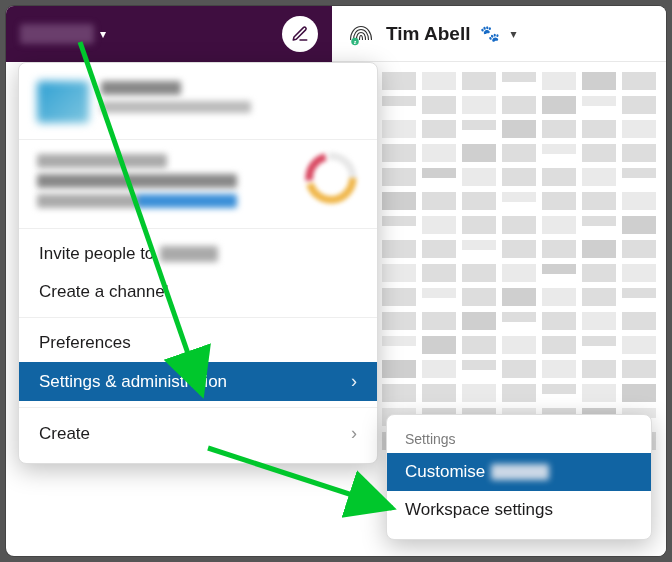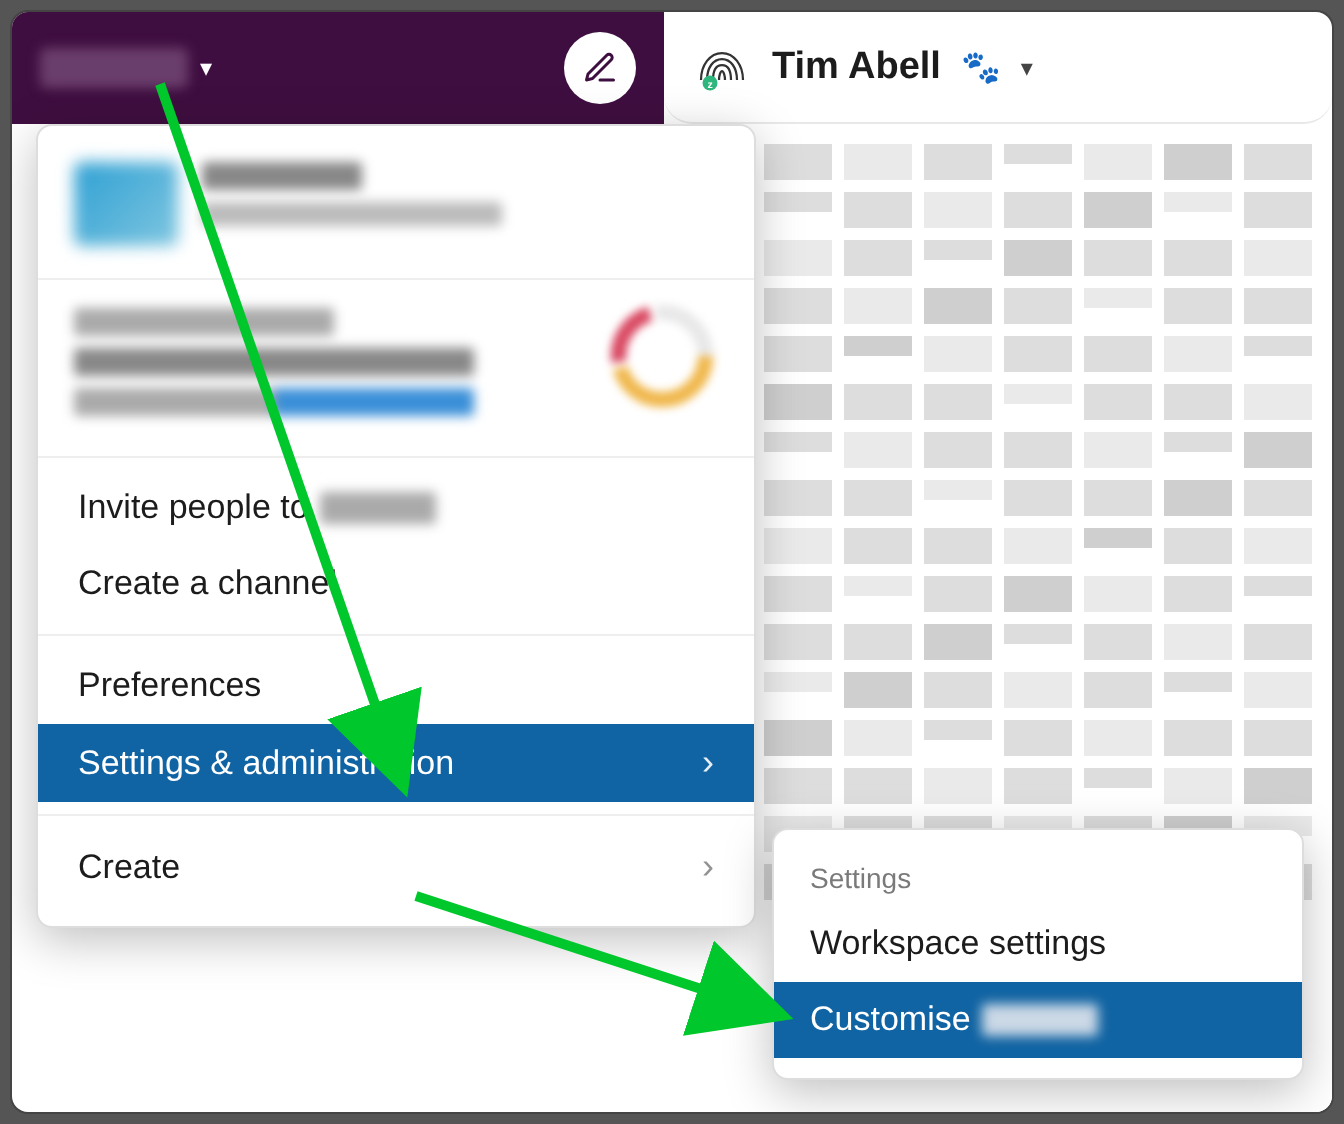--- a/index.html
+++ b/index.html
@@ -6,21 +6,21 @@
   body { font-family: -apple-system, BlinkMacSystemFont, "Segoe UI", Helvetica, Arial, sans-serif; background: #555; width: 672px; height: 562px; overflow: hidden; position: relative; }
   .frame { position: absolute; inset: 6px; background: #fff; border-radius: 8px; overflow: hidden; box-shadow: 0 0 0 1px rgba(0,0,0,0.2); }
   
   .sidebar { position: absolute; left: 0; top: 0; width: 326px; height: 56px; background: #3f0e40; display: flex; align-items: center; padding: 0 14px; }
   .ws-name { display: flex; align-items: center; gap: 6px; }
   .ws-label { background: #6a3e6c; color: #6a3e6c; font-weight: 700; font-size: 18px; padding: 2px 4px; border-radius: 3px; filter: blur(3px); width: 74px; height: 20px; }
   .ws-chev { color: #fff; font-size: 12px; }
   .compose { position: absolute; right: 14px; top: 10px; width: 36px; height: 36px; background: #fff; border-radius: 50%; display: flex; align-items: center; justify-content: center; }
   .compose svg { width: 18px; height: 18px; stroke: #3f0e40; }
   
-  .header { position: absolute; left: 326px; top: 0; right: 0; height: 56px; background: #fff; border-bottom: 1px solid #e8e8e8; display: flex; align-items: center; padding: 0 14px; gap: 10px; border-radius: 14px; }
+  .header { position: absolute; left: 326px; top: 0; right: 0; height: 56px; background: #fff; border-bottom: 1px solid #e8e8e8; display: flex; align-items: center; padding: 0 14px; gap: 10px; }
   .finger { width: 30px; height: 30px; border-radius: 4px; }
   .hname { font-weight: 800; font-size: 19px; color: #1d1c1d; }
   .status-icon { font-size: 16px; }
   .hchev { font-size: 12px; color: #444; }
   
   .content { position: absolute; left: 326px; top: 56px; right: 0; bottom: 0; background: #fff; padding: 10px; }
   .pixelrows { display: grid; grid-template-columns: repeat(8, 1fr); gap: 6px; }
   .pixelrows div { height: 18px; background: #ddd; }
   .pixelrows div:nth-child(3n) { background: #eaeaea; }
   .pixelrows div:nth-child(5n) { height: 10px; }
@@ -268,26 +268,26 @@
       <div class="mitem">
         <span class="lbl">Create</span>
         <span class="chev" style="color:#888">›</span>
       </div>
       <div class="menu-bottom-pad"></div>
     </div>
   </div>
 
   <div class="submenu">
     <div class="shead">Settings</div>
-    <div class="sitem">
-      <span>Workspace settings</span>
-    </div>
     <div class="sitem selected">
       <span>Customise</span>
       <span class="blurfrag"></span>
+    </div>
+    <div class="sitem">
+      <span>Workspace settings</span>
     </div>
   </div>
 
 </div>
 
 <svg class="annot" width="672" height="562">
   <defs>
     <marker id="ah" markerWidth="12" markerHeight="12" refX="9" refY="5" orient="auto">
       <path d="M0,0 L10,5 L0,10 z" fill="#00c72c"></path>
     </marker>

